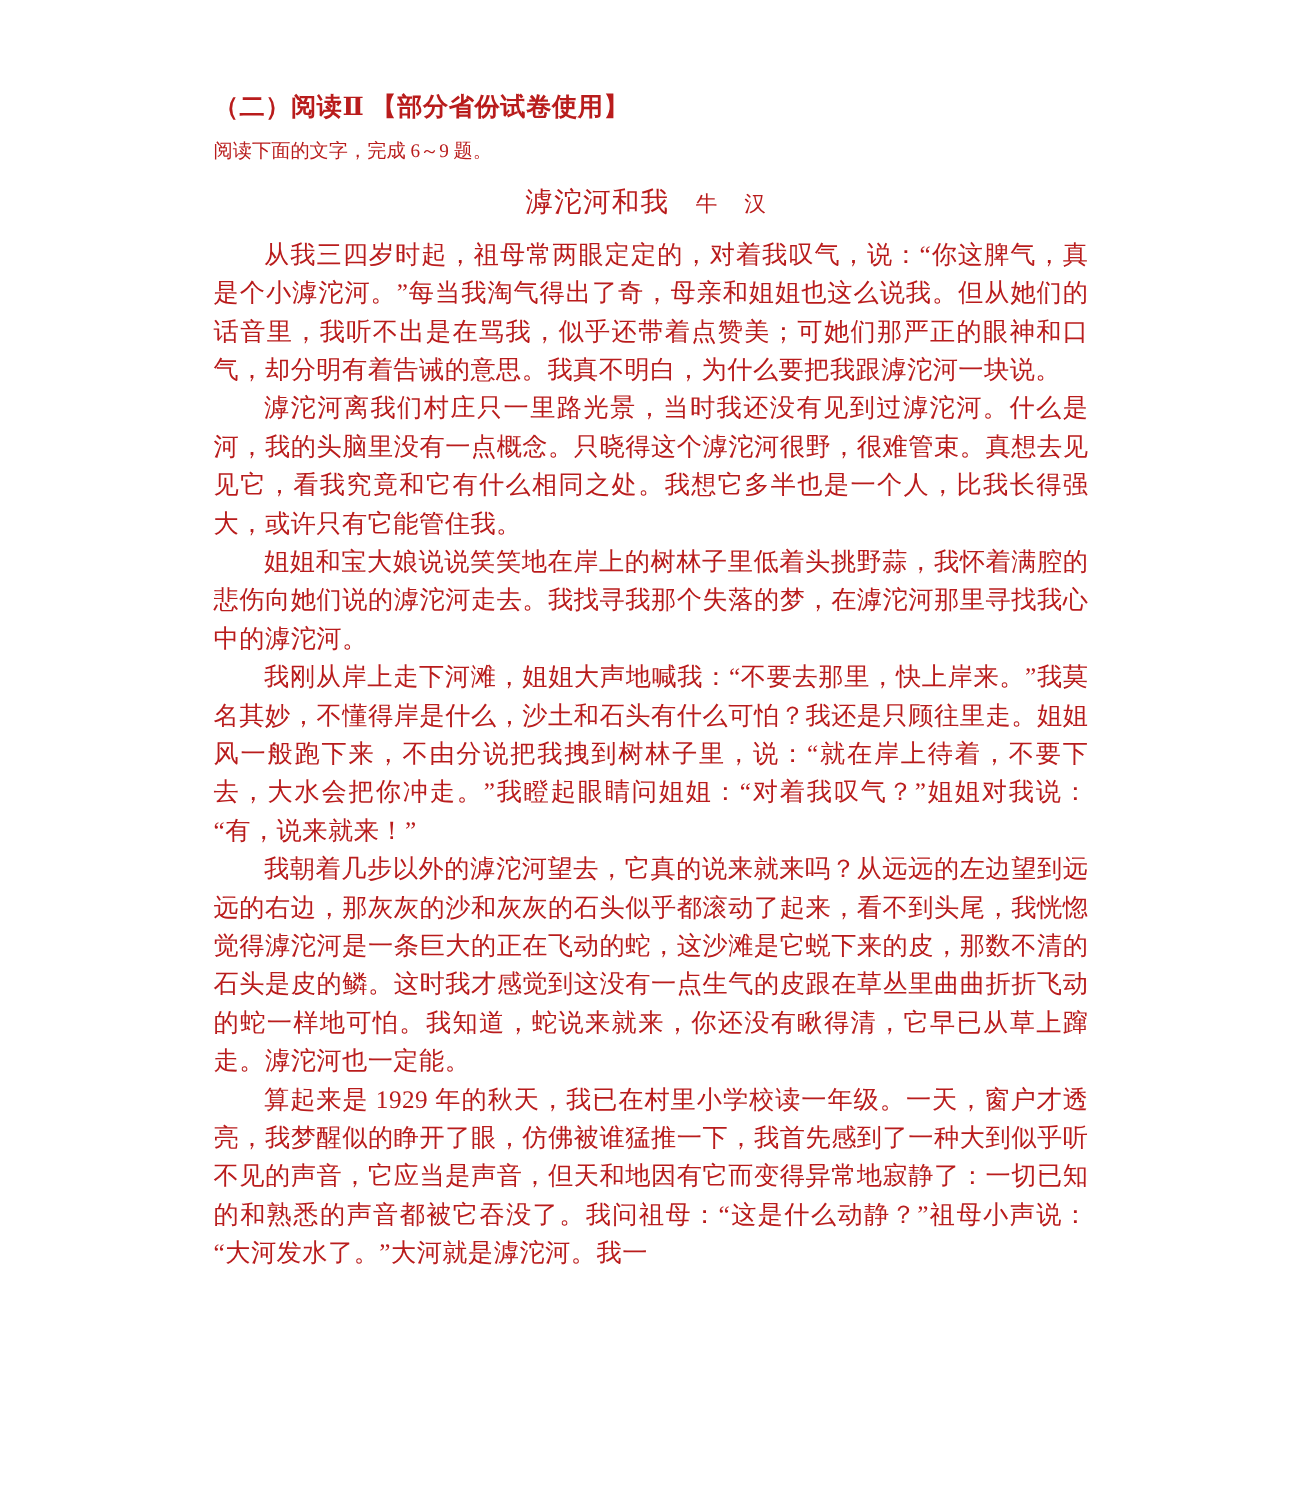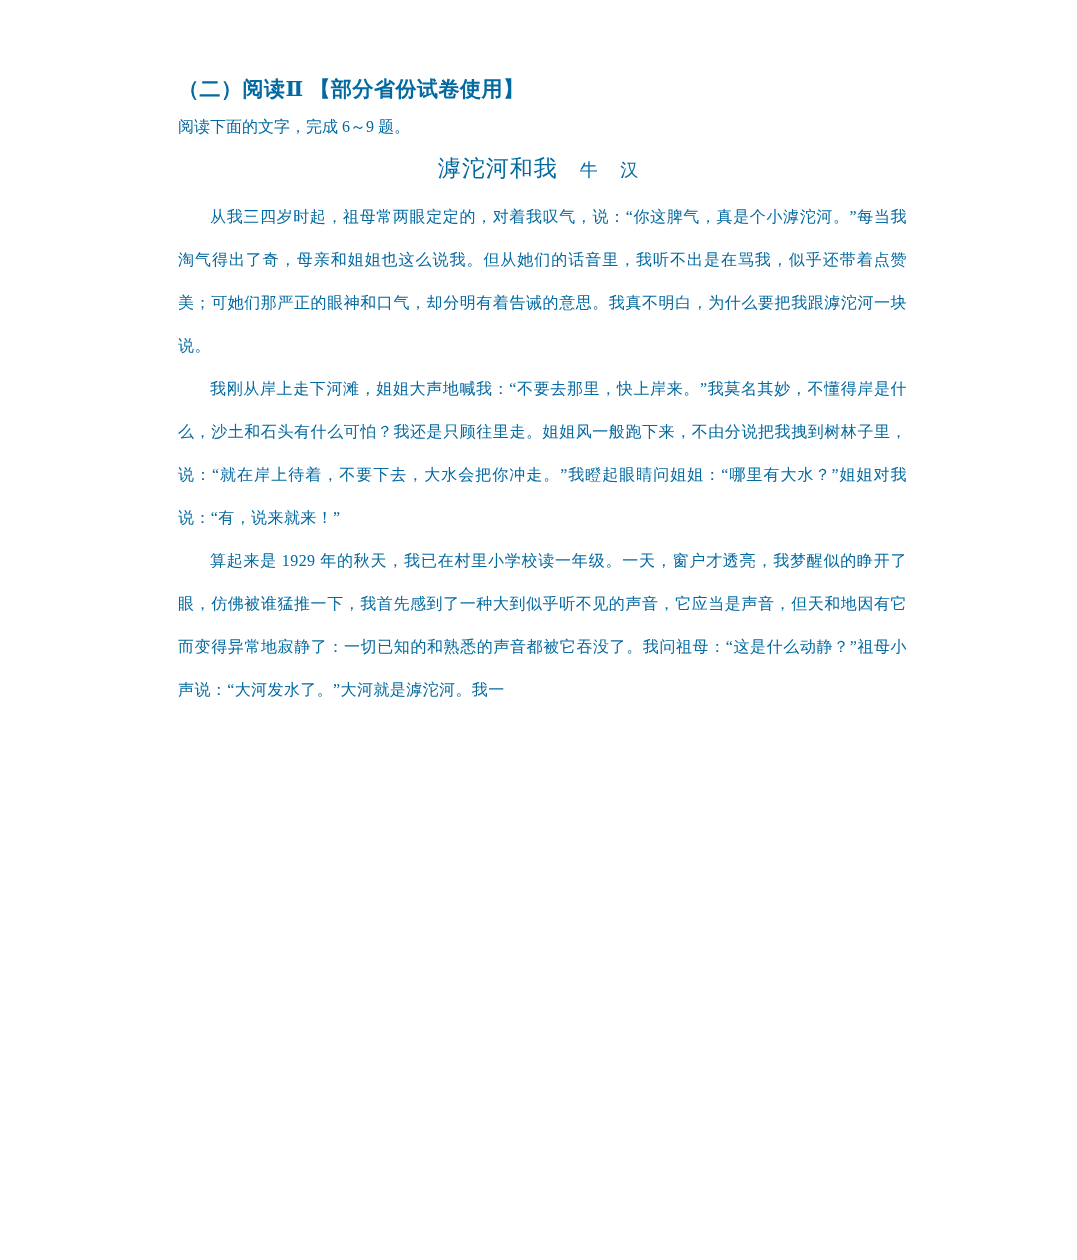--- a/index.html
+++ b/index.html
@@ -5,21 +5,21 @@
   html, body {
     margin: 0;
     padding: 0;
     background: #ffffff;
   }
   .page {
     position: relative;
     width: 1077px;
     height: 1260px;
     background: #ffffff;
-    color: #0369a1;
+    color: #b91c1c;
     font-family: "Liberation Serif", "DejaVu Serif", serif;
     overflow: hidden;
     box-sizing: border-box;
     padding: 70px 170px 3px 178px;
   }
   .section-heading {
     font-size: 21px;
     line-height: 38px;
     font-weight: bold;
     letter-spacing: 0.5px;
@@ -41,22 +41,22 @@
     letter-spacing: 1px;
   }
   .article-author {
     font-size: 18px;
     margin-left: 22px;
     letter-spacing: 9px;
     text-align: right;
   }
   .article-body p {
     margin: 0;
-    font-size: 16px;
-    line-height: 43px;
+    font-size: 21px;
+    line-height: 32px;
     text-align: justify;
     text-justify: inter-ideograph;
     text-indent: 2em;
     letter-spacing: 0.4px;
   }
 </style>
 </head>
 <body>
 
 <div class="page">
@@ -64,17 +64,20 @@
   <div class="section-heading">（二）阅读Ⅱ 【部分省份试卷使用】</div>
 
   <div class="instruction-line">阅读下面的文字，完成 6～9 题。</div>
 
   <div class="article-title-row">
     <span class="article-title">滹沱河和我</span><span class="article-author">牛 汉</span>
   </div>
 
   <div class="article-body">
     <p>从我三四岁时起，祖母常两眼定定的，对着我叹气，说：“你这脾气，真是个小滹沱河。”每当我淘气得出了奇，母亲和姐姐也这么说我。但从她们的话音里，我听不出是在骂我，似乎还带着点赞美；可她们那严正的眼神和口气，却分明有着告诫的意思。我真不明白，为什么要把我跟滹沱河一块说。</p>
-    <p>我刚从岸上走下河滩，姐姐大声地喊我：“不要去那里，快上岸来。”我莫名其妙，不懂得岸是什么，沙土和石头有什么可怕？我还是只顾往里走。姐姐风一般跑下来，不由分说把我拽到树林子里，说：“就在岸上待着，不要下去，大水会把你冲走。”我瞪起眼睛问姐姐：“哪里有大水？”姐姐对我说：“有，说来就来！”</p>
+    <p>滹沱河离我们村庄只一里路光景，当时我还没有见到过滹沱河。什么是河，我的头脑里没有一点概念。只晓得这个滹沱河很野，很难管束。真想去见见它，看我究竟和它有什么相同之处。我想它多半也是一个人，比我长得强大，或许只有它能管住我。</p>
+    <p>姐姐和宝大娘说说笑笑地在岸上的树林子里低着头挑野蒜，我怀着满腔的悲伤向她们说的滹沱河走去。我找寻我那个失落的梦，在滹沱河那里寻找我心中的滹沱河。</p>
+    <p>我刚从岸上走下河滩，姐姐大声地喊我：“不要去那里，快上岸来。”我莫名其妙，不懂得岸是什么，沙土和石头有什么可怕？我还是只顾往里走。姐姐风一般跑下来，不由分说把我拽到树林子里，说：“就在岸上待着，不要下去，大水会把你冲走。”我瞪起眼睛问姐姐：“对着我叹气？”姐姐对我说：“有，说来就来！”</p>
+    <p>我朝着几步以外的滹沱河望去，它真的说来就来吗？从远远的左边望到远远的右边，那灰灰的沙和灰灰的石头似乎都滚动了起来，看不到头尾，我恍惚觉得滹沱河是一条巨大的正在飞动的蛇，这沙滩是它蜕下来的皮，那数不清的石头是皮的鳞。这时我才感觉到这没有一点生气的皮跟在草丛里曲曲折折飞动的蛇一样地可怕。我知道，蛇说来就来，你还没有瞅得清，它早已从草上蹿走。滹沱河也一定能。</p>
     <p>算起来是 1929 年的秋天，我已在村里小学校读一年级。一天，窗户才透亮，我梦醒似的睁开了眼，仿佛被谁猛推一下，我首先感到了一种大到似乎听不见的声音，它应当是声音，但天和地因有它而变得异常地寂静了：一切已知的和熟悉的声音都被它吞没了。我问祖母：“这是什么动静？”祖母小声说：“大河发水了。”大河就是滹沱河。我一</p>
   </div>
 
 </div>
 
 </body></html>

